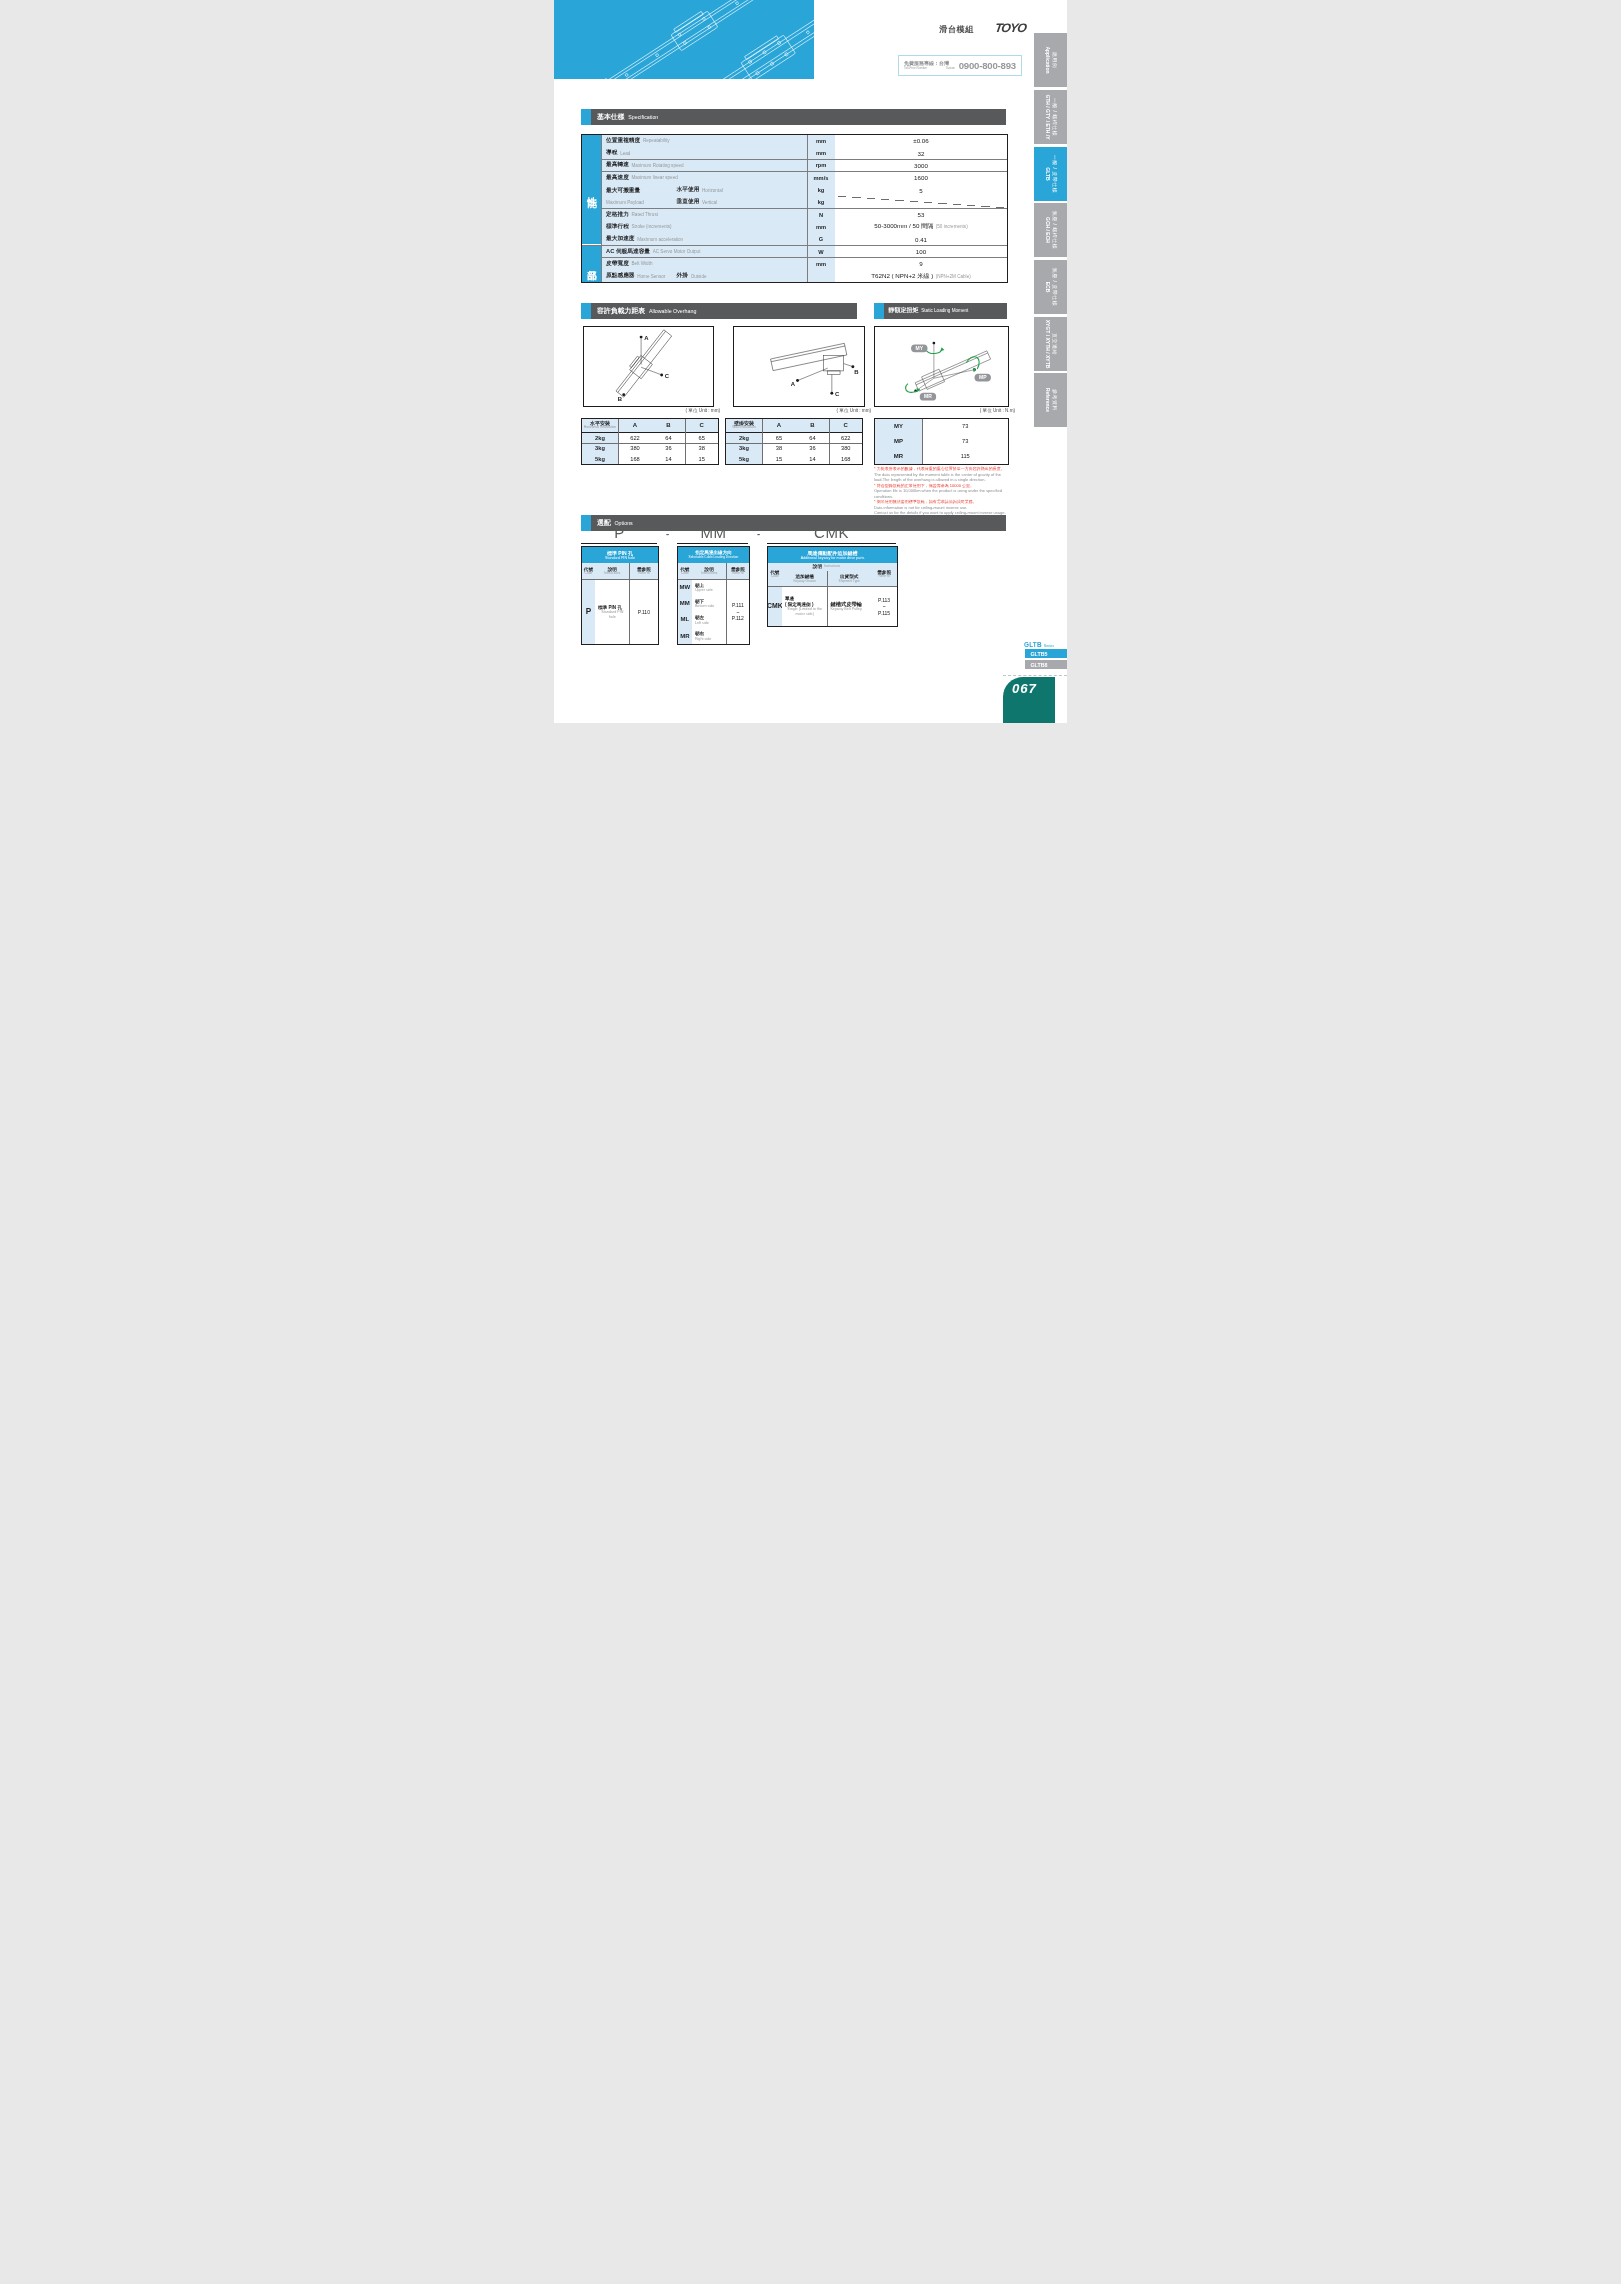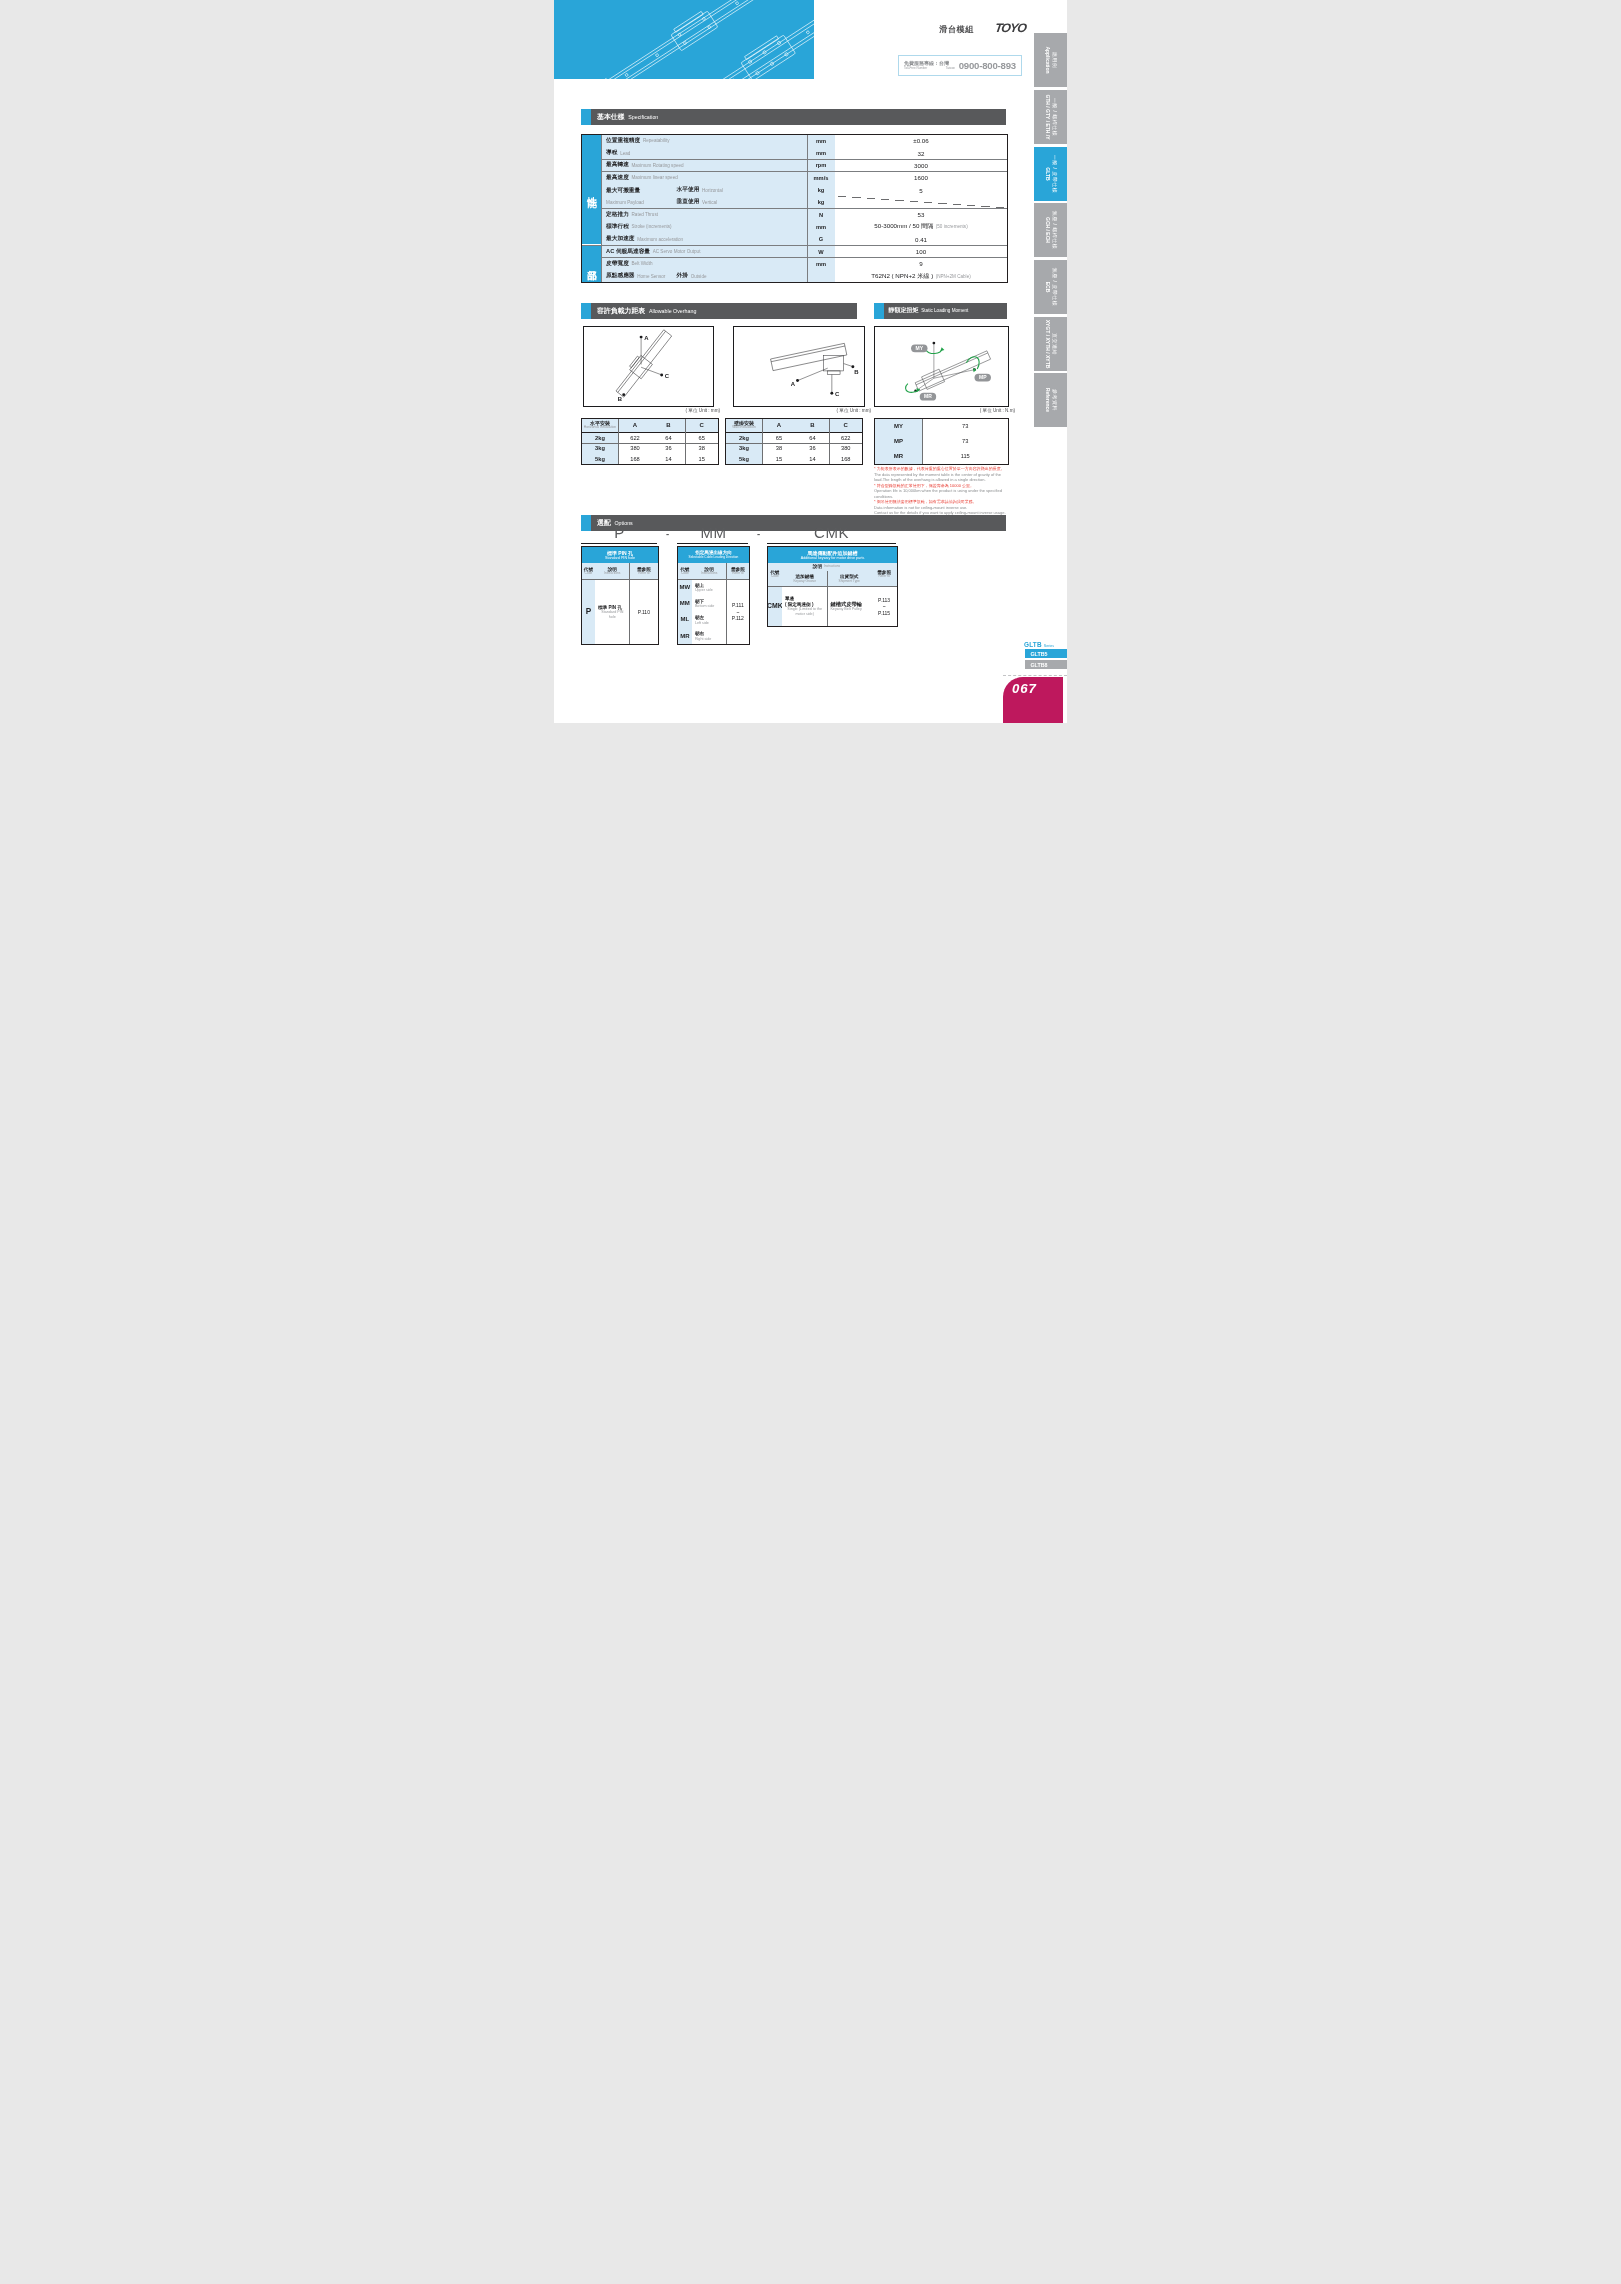--- a/index.html
+++ b/index.html
@@ -86,22 +86,22 @@
   .sidetab .ren{font-size:5px;font-weight:bold;display:block;}
   
   .seriesrow{position:absolute;left:470px;top:640px;width:41px;color:#29A5D8;}
   .seriesrow .s1{font-size:6.4px;font-weight:800;letter-spacing:0.2px;}
   .seriesrow .s2{font-size:3.7px;}
   .modelbar{position:absolute;left:471px;width:42px;height:9px;display:flex;align-items:center;
             padding-left:5.5px;box-sizing:border-box;color:#fff;font-weight:bold;font-size:5.3px;}
   .m1{top:649px;background:#29A5D8;}
   .m2{top:660px;background:#A7A9AC;}
   .dotline{position:absolute;left:449px;top:675px;width:64px;border-top:0.7px dashed #c3c4c6;}
-  .corner{position:absolute;left:449px;top:677px;width:52px;height:47px;background:#be185d;
-          border-top-left-radius:20px;padding-left:8px;}
+  .corner{position:absolute;left:449px;top:677px;width:52px;height:47px;background:#0f766e;
+          border-top-left-radius:20px;}
   .pagenum{position:absolute;left:9px;top:3.7px;color:#fff;font-size:13.2px;font-weight:900;font-style:italic;letter-spacing:0.9px;}
   svg text{font-family:"Liberation Sans","DejaVu Sans",sans-serif;}
 </style>
 </head>
 <body>
 
 <div class="page">
 
   <div class="hero">
     <svg width="260" height="79" viewBox="0 0 570 174">

